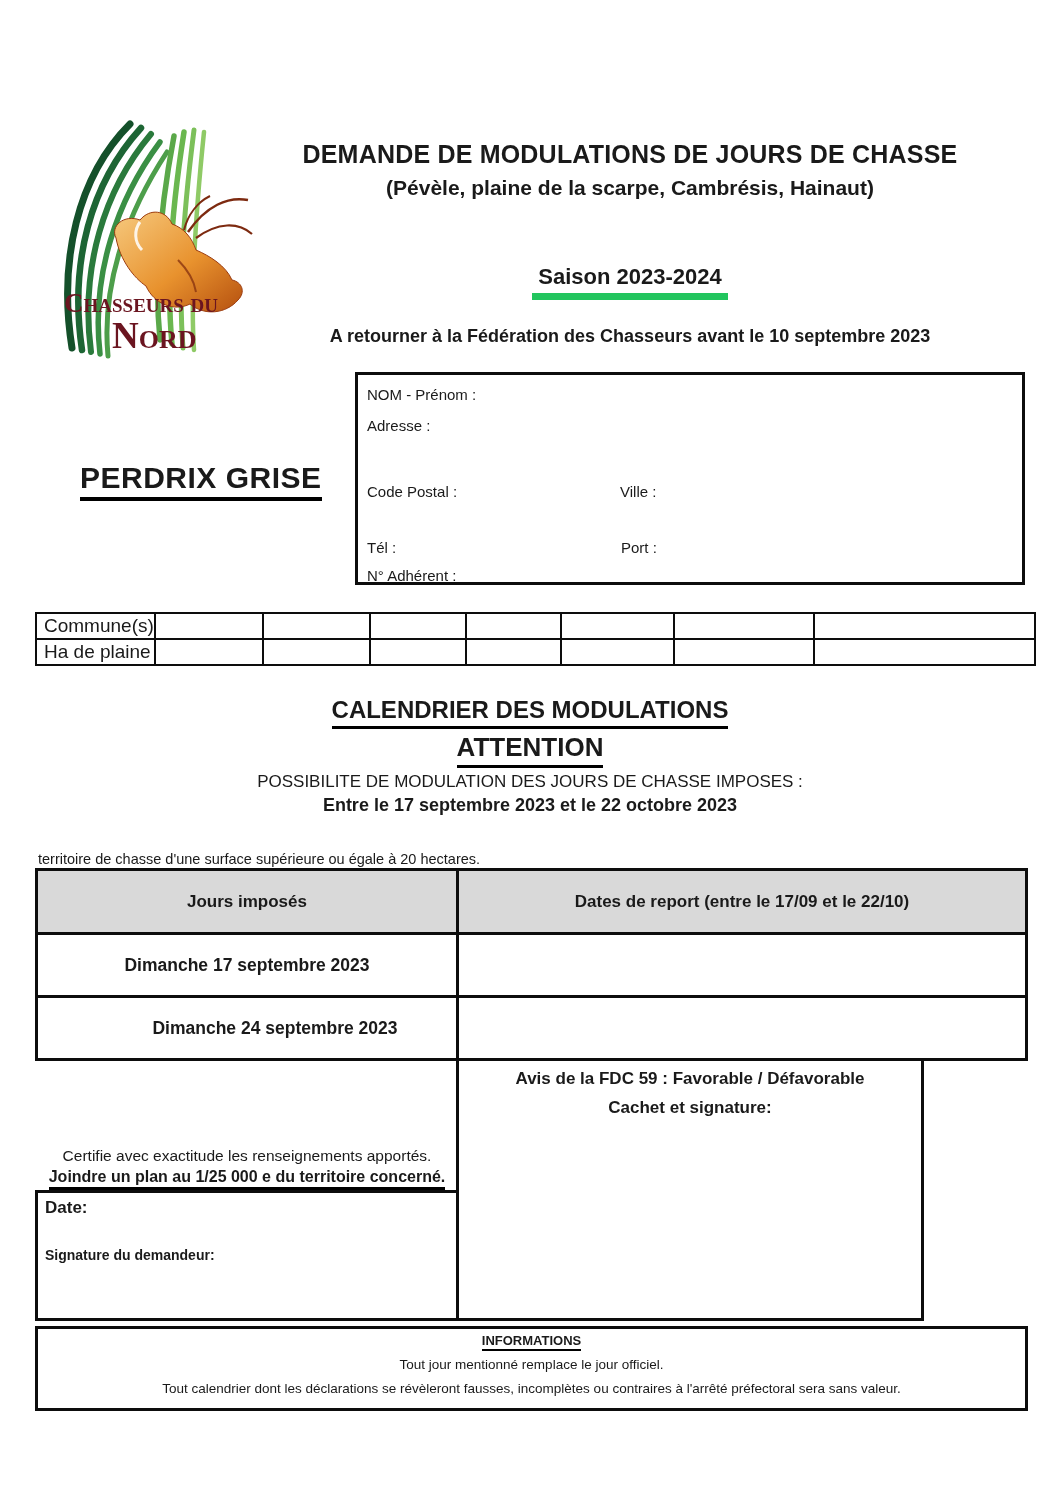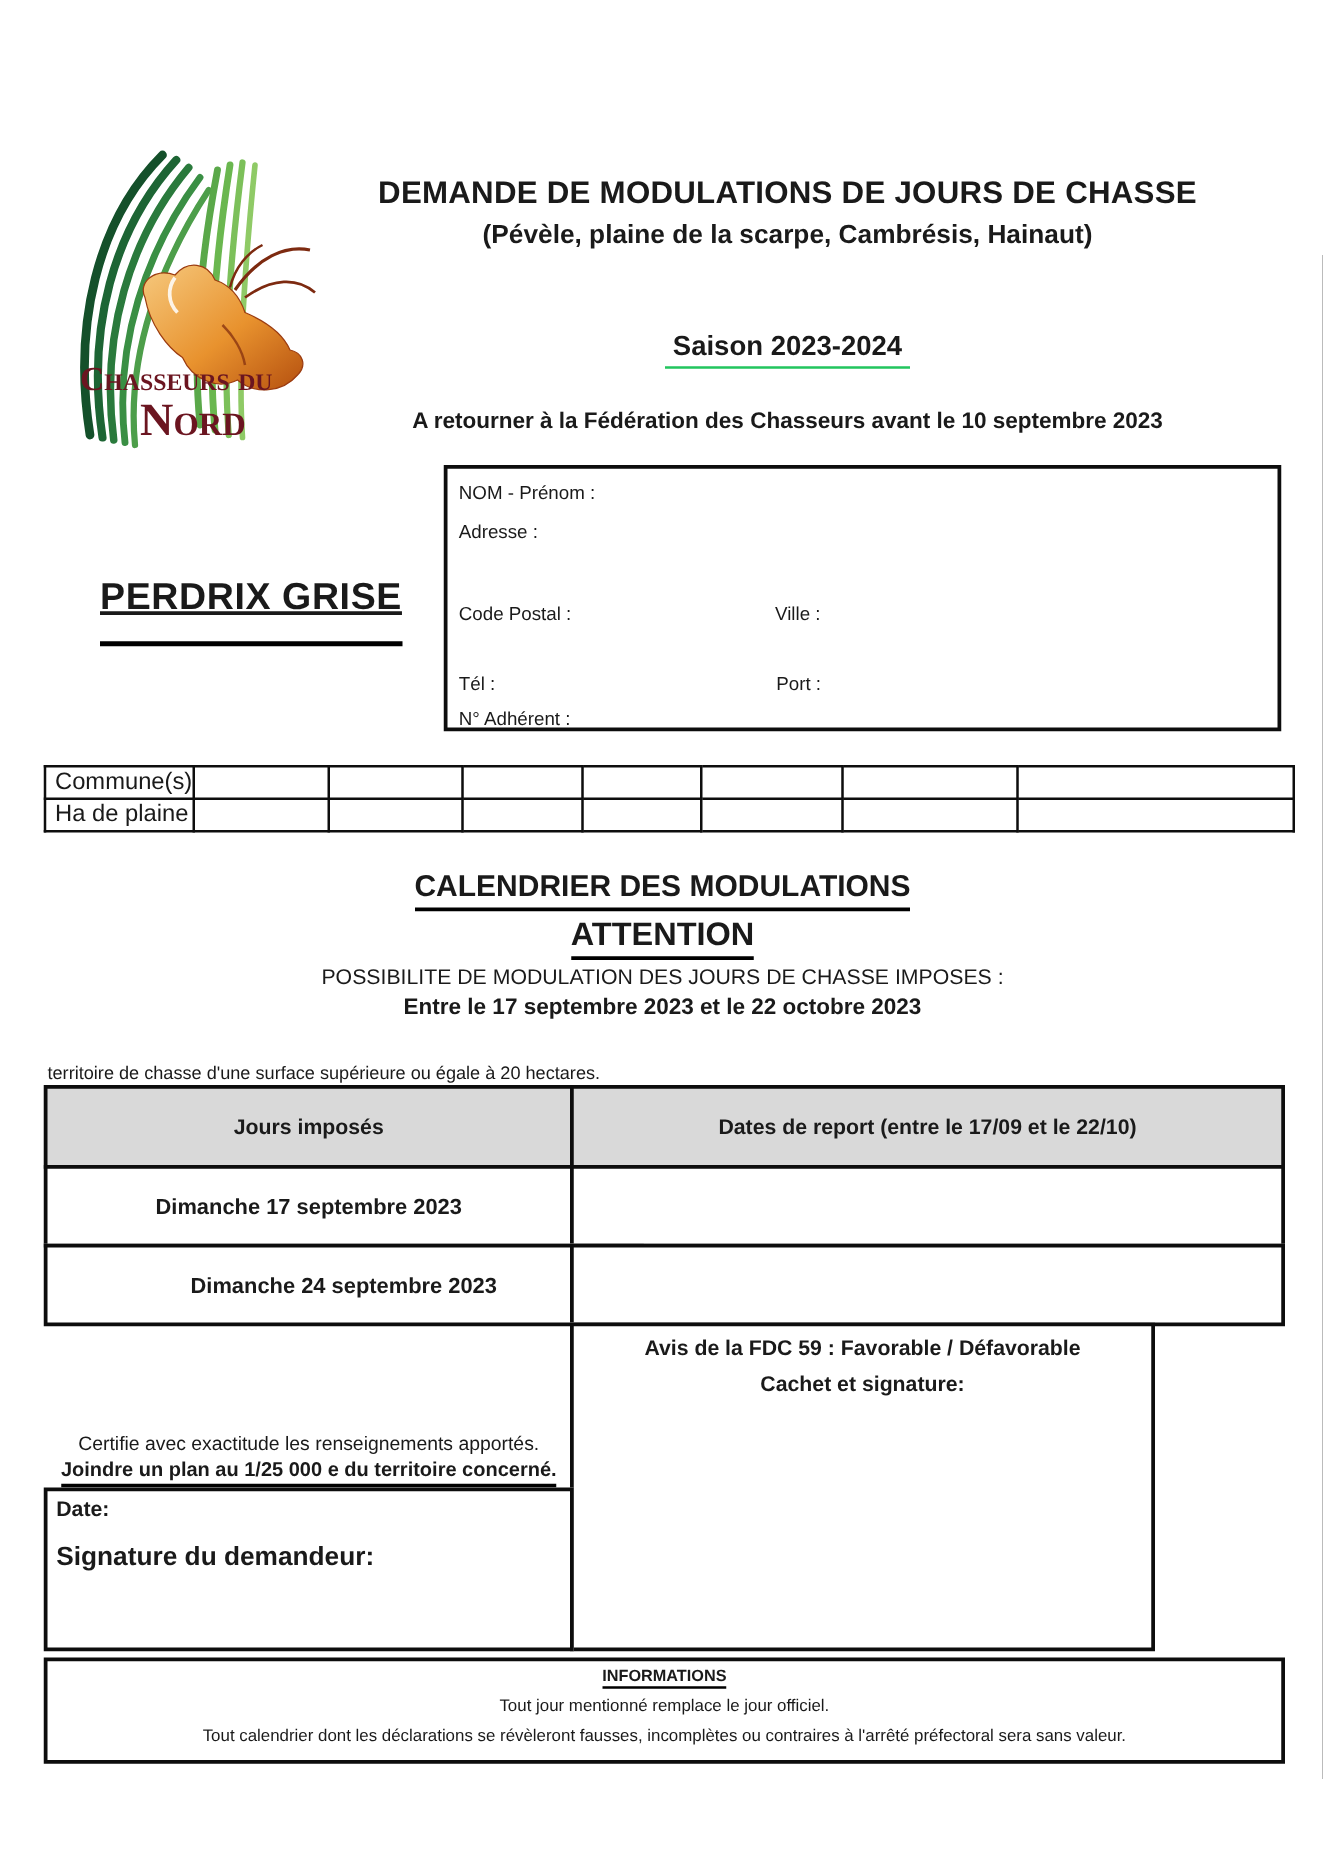--- a/index.html
+++ b/index.html
@@ -12,30 +12,30 @@
     color:#1a1a1a;
     overflow:hidden;
   }
   .abs{position:absolute;}
   .ctr{text-align:center;}
 
   
   .title1{left:270px;top:140px;width:720px;font-size:25px;font-weight:bold;letter-spacing:.2px;}
   .title2{left:270px;top:176px;width:720px;font-size:21px;font-weight:bold;}
   .season{left:270px;top:264px;width:720px;font-size:22px;font-weight:bold;}
-  .season span{display:inline-block;border-bottom:2px solid #22c55e;padding:0 6px 3px 6px;}
+  .season span{display:inline-block;border-bottom:7px solid #22c55e;padding:0 6px 3px 6px;}
   .return-note{left:270px;top:326px;width:720px;font-size:18px;font-weight:bold;}
 
   
   .applicant-box{left:355px;top:372px;width:670px;height:213px;border:3px solid #0d0d0d;box-sizing:border-box;}
   .applicant-box .lbl{position:absolute;font-size:15px;white-space:nowrap;}
   .field-area{position:absolute;}
 
   
-  .species{left:80px;top:461px;font-size:30px;font-weight:bold;border-bottom:4px solid #000;padding-bottom:18px;letter-spacing:.5px;text-decoration:underline;}
+  .species{left:80px;top:461px;font-size:30px;font-weight:bold;border-bottom:4px solid #000;padding-bottom:2px;letter-spacing:.5px;}
 
   
   .commune-table{left:35px;top:612px;border-collapse:collapse;table-layout:fixed;}
   .commune-table td{border:2.5px solid #0d0d0d;height:24px;font-size:19px;padding:0 0 0 7px;}
 
   
   .cal-h1{left:35px;top:696px;width:990px;font-size:24px;font-weight:bold;}
   .cal-h1 span,.cal-h2 span{display:inline-block;border-bottom:3px solid #000;padding-bottom:2px;}
   .cal-h2{left:35px;top:732px;width:990px;font-size:26px;font-weight:bold;}
   .cal-poss{left:35px;top:772px;width:990px;font-size:17px;}
@@ -47,21 +47,21 @@
   .mod-grid{left:35px;top:868px;width:993px;height:517px;}
   .cell{position:absolute;border:3px solid #0d0d0d;box-sizing:border-box;background:#fff;}
   .cell.hdr{background:#d9d9d9;display:flex;align-items:center;justify-content:center;font-size:17px;font-weight:bold;}
   .cell.day{display:flex;align-items:center;justify-content:center;font-size:17.5px;font-weight:bold;}
   .open-area{position:absolute;display:flex;flex-direction:column;justify-content:flex-end;align-items:center;box-sizing:border-box;padding-bottom:3px;}
   .certify{font-size:15.5px;margin-bottom:3px;}
   .attach{font-size:16px;font-weight:bold;border-bottom:3px solid #000;padding-bottom:1px;}
   .avis-line{font-size:17px;font-weight:bold;text-align:center;margin-top:8px;}
   .cachet-line{font-size:17px;font-weight:bold;text-align:center;margin-top:9px;}
   .date-lbl{position:absolute;left:7px;top:5px;font-size:17px;font-weight:bold;}
-  .sig-lbl{position:absolute;left:7px;top:41px;font-size:21px;font-weight:bold;}
+  .sig-lbl{position:absolute;left:7px;top:54px;font-size:14px;font-weight:bold;}
   .info-head{font-size:13px;font-weight:bold;margin-top:4px;}
   .info-head span{display:inline-block;border-bottom:2px solid #000;padding-bottom:1px;}
   .info-l1{font-size:13.5px;margin-top:6px;}
   .info-l2{font-size:13.5px;margin-top:9px;}
 
   
   .logo{left:50px;top:110px;width:210px;height:255px;}
 </style>
 </head>
 <body>

